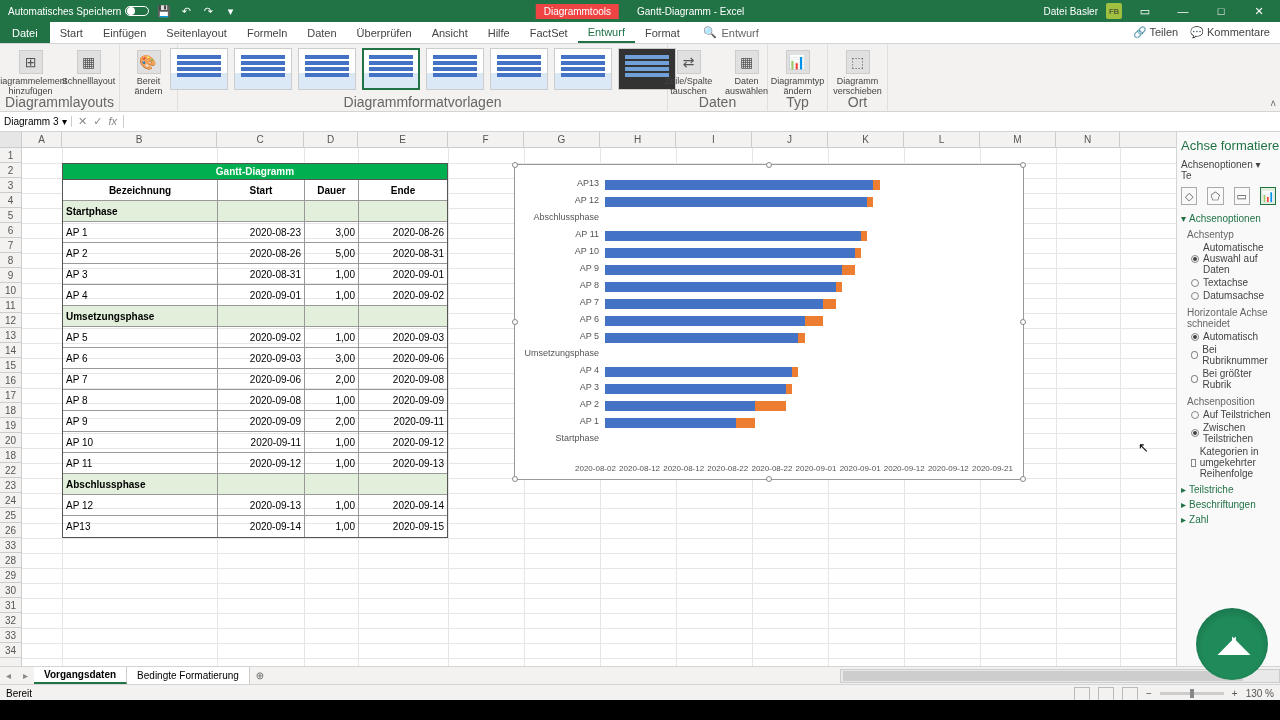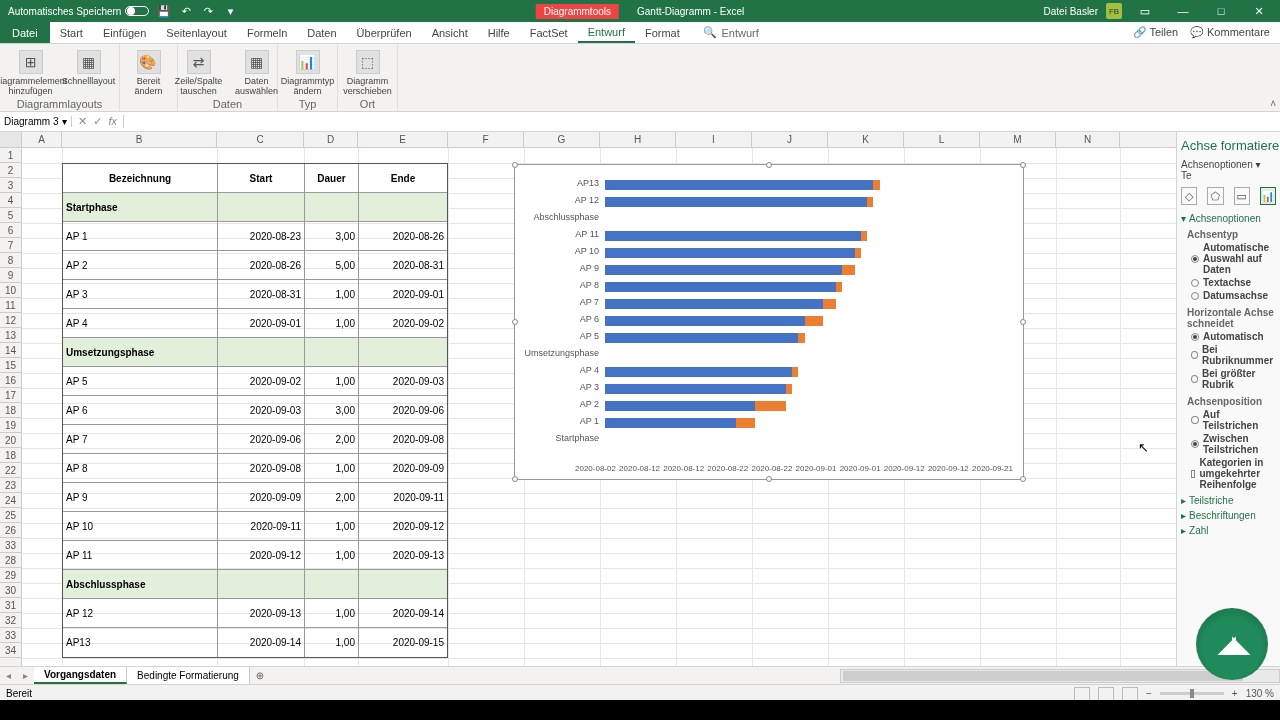--- a/index.html
+++ b/index.html
@@ -21,21 +21,21 @@
 
 .menubar { height: 22px; display: flex; align-items: center; border-bottom: 1px solid #d4d4d4; font-size: 11px; }
 .file-tab { background: #217346; color: #fff; padding: 0 12px; height: 100%; display: flex; align-items: center; }
 .menu-item { padding: 0 10px; height: 100%; display: flex; align-items: center; color: #444; }
 .menu-item.active { color: #217346; border-bottom: 2px solid #217346; }
 .menu-right { margin-left: auto; display: flex; gap: 12px; padding-right: 10px; color: #444; }
 
 
 .ribbon { height: 68px; background: #f3f2f1; border-bottom: 1px solid #d4d4d4; display: flex; position: relative; }
 .ribbon-group { display: flex; flex-direction: column; align-items: center; padding: 2px 6px; border-right: 1px solid #e1dfdd; position: relative; }
-.ribbon-group-label { position: absolute; bottom: 1px; font-size: 11px; color: #666; width: 100%; text-align: center; }
+.ribbon-group-label { position: absolute; bottom: 1px; font-size: 14px; color: #666; width: 100%; text-align: center; }
 .ribbon-btns { display: flex; gap: 4px; }
 .ribbon-big-btn { width: 54px; display: flex; flex-direction: column; align-items: center; gap: 2px; padding-top: 4px; font-size: 9px; text-align: center; color: #444; }
 .ribbon-big-btn .ico { width: 24px; height: 24px; background: #e0e0e0; border: 1px solid #ccc; display: flex; align-items: center; justify-content: center; font-size: 14px; color: #555; }
 .style-thumb { width: 58px; height: 42px; border: 1px solid #ccc; margin: 2px 1px 0; background: linear-gradient(#fff 60%, #dbe9f7 60%); position: relative; }
 .style-thumb::before { content:""; position:absolute; left:6px; top:6px; right:6px; height:4px; background:#4472c4; box-shadow: 0 6px 0 #4472c4, 0 12px 0 #4472c4, 0 18px 0 #4472c4; }
 .style-thumb.selected { border: 1px solid #217346; box-shadow: inset 0 0 0 1px #217346; }
 .style-thumb.dark { background:#333; }
 .style-thumb.dark::before { background:#6fa1d8; box-shadow: 0 6px 0 #6fa1d8, 0 12px 0 #6fa1d8, 0 18px 0 #6fa1d8; }
 .collapse-ribbon { position: absolute; right: 4px; bottom: 2px; font-size: 10px; color: #666; }
 
@@ -58,21 +58,21 @@
 .row-h { height: 15px; border-bottom: 1px solid #ccc; font-size: 10px; color: #555; display: flex; align-items: center; justify-content: center; }
 
 .cells { position: relative; flex: 1; }
 .gridlines { position: absolute; inset: 0; }
 .vline { position: absolute; top: 0; bottom: 0; width: 1px; background: #e6e6e6; }
 .hline { position: absolute; left: 0; right: 0; height: 1px; background: #e6e6e6; }
 
 
 .table { position: absolute; left: 40px; top: 15px; width: 386px; border: 1px solid #555; font-size: 10px; }
 .table .title-row { background: #00b050; color: #fff; font-weight: bold; text-align: center; height: 16px; line-height: 16px; border-bottom: 1px solid #555; }
-.table-row { display: flex; height: 29px; border-bottom: 1px solid #999; }
+.table-row { display: flex; height: 21px; border-bottom: 1px solid #999; }
 .table-row:last-child { border-bottom: none; }
 .th { font-weight: bold; text-align: center; background: #fff; }
 .td { border-right: 1px solid #999; padding: 0 3px; display: flex; align-items: center; overflow: hidden; white-space: nowrap; }
 .td:last-child { border-right: none; }
 .c-bez { width: 155px; }
 .c-start { width: 87px; justify-content: flex-end; }
 .c-dauer { width: 54px; justify-content: flex-end; }
 .c-ende { width: 88px; justify-content: flex-end; }
 .phase-row { background: #e2efda; font-weight: bold; }
 .phase-row .td { justify-content: flex-start; }
@@ -88,21 +88,21 @@
 .x-labels { position: absolute; bottom: 6px; left: 60px; right: 10px; font-size: 8px; color: #555; display: flex; justify-content: space-between; }
 
 
 .right-pane { width: 104px; border-left: 1px solid #d4d4d4; background: #f9f9f9; font-size: 10px; overflow: hidden; padding: 6px 4px; }
 .pane-title { color: #217346; font-size: 13px; margin-bottom: 6px; white-space: nowrap; }
 .pane-sub { color: #444; margin-bottom: 6px; }
 .pane-icons { display: flex; gap: 10px; margin-bottom: 8px; color: #555; }
 .pane-icons span { width: 18px; height: 18px; border: 1px solid #aaa; display: flex; align-items: center; justify-content: center; font-size: 11px; }
 .pane-icons .active { border-color: #217346; color: #217346; background: #e2efda;}
 .pane-section { color: #217346; font-size: 10px; margin: 4px 0; display: flex; align-items: center; gap: 3px; }
-.pane-opt { margin-left: 10px; color: #444; padding: 1px 0; display: flex; align-items: center; gap: 4px; font-weight: bold; }
+.pane-opt { margin-left: 10px; color: #444; padding: 1px 0; display: flex; align-items: center; gap: 4px; }
 .radio { width: 8px; height: 8px; border: 1px solid #888; border-radius: 50%; display: inline-block; }
 .radio.on::after { content:""; display:block; width:4px; height:4px; background:#444; border-radius:50%; margin:1px; }
 .checkbox { width: 8px; height: 8px; border: 1px solid #888; display: inline-block; }
 
 
 .sheet-bar { height: 18px; border-top: 1px solid #d4d4d4; display: flex; align-items: center; font-size: 10px; background: #f3f2f1; }
 .sheet-nav { padding: 0 6px; color: #888; }
 .sheet-tab { padding: 0 10px; border-right: 1px solid #ccc; height: 100%; display: flex; align-items: center; background: #fff; }
 .sheet-tab.active { border-bottom: 2px solid #217346; font-weight: bold; }
 .add-sheet { padding: 0 6px; color: #666; }
@@ -186,20 +186,33 @@
           <span>Schnelllayout</span>
         </div>
     </div>
     <div class="ribbon-group-label">Diagrammlayouts</div>
   </div>
   <div class="ribbon-group" style="width:58px;">
     <div class="ribbon-big-btn">
         <div class="ico">🎨</div>
         <span>Bereit ändern</span>
       </div>
+  </div>
+  <div class="ribbon-group" style="width:490px;">
+    <div class="ribbon-btns">
+      <div class="style-thumb"></div>
+      <div class="style-thumb"></div>
+      <div class="style-thumb"></div>
+      <div class="style-thumb selected"></div>
+      <div class="style-thumb"></div>
+      <div class="style-thumb"></div>
+      <div class="style-thumb"></div>
+      <div class="style-thumb dark"></div>
+    </div>
+    <div class="ribbon-group-label">Diagrammformatvorlagen</div>
   </div>
   <div class="ribbon-group" style="width:100px;">
     <div class="ribbon-btns">
       <div class="ribbon-big-btn">
           <div class="ico">⇄</div>
           <span>Zeile/Spalte tauschen</span>
         </div>
       <div class="ribbon-big-btn">
           <div class="ico">▦</div>
           <span>Daten auswählen</span>
@@ -341,20 +354,21 @@
             <div class="hline" style="top: 420px;"></div>
             <div class="hline" style="top: 435px;"></div>
             <div class="hline" style="top: 450px;"></div>
             <div class="hline" style="top: 465px;"></div>
             <div class="hline" style="top: 480px;"></div>
             <div class="hline" style="top: 495px;"></div>
             <div class="hline" style="top: 510px;"></div>
           </div>
 
         <div class="table">
+          <div class="title-row">Gantt-Diagramm</div>
           <div class="table-row th">
             <div class="td c-bez" style="justify-content:center;">Bezeichnung</div>
             <div class="td c-start" style="justify-content:center;">Start</div>
             <div class="td c-dauer" style="justify-content:center;">Dauer</div>
             <div class="td c-ende" style="justify-content:center;">Ende</div>
           </div>
           <div id="table-rows-host">
               <div class="table-row phase-row">
                 <div class="td c-bez" style="flex: 1 1 0%; width: auto;">Startphase</div>
                 <div class="td c-start"></div>

